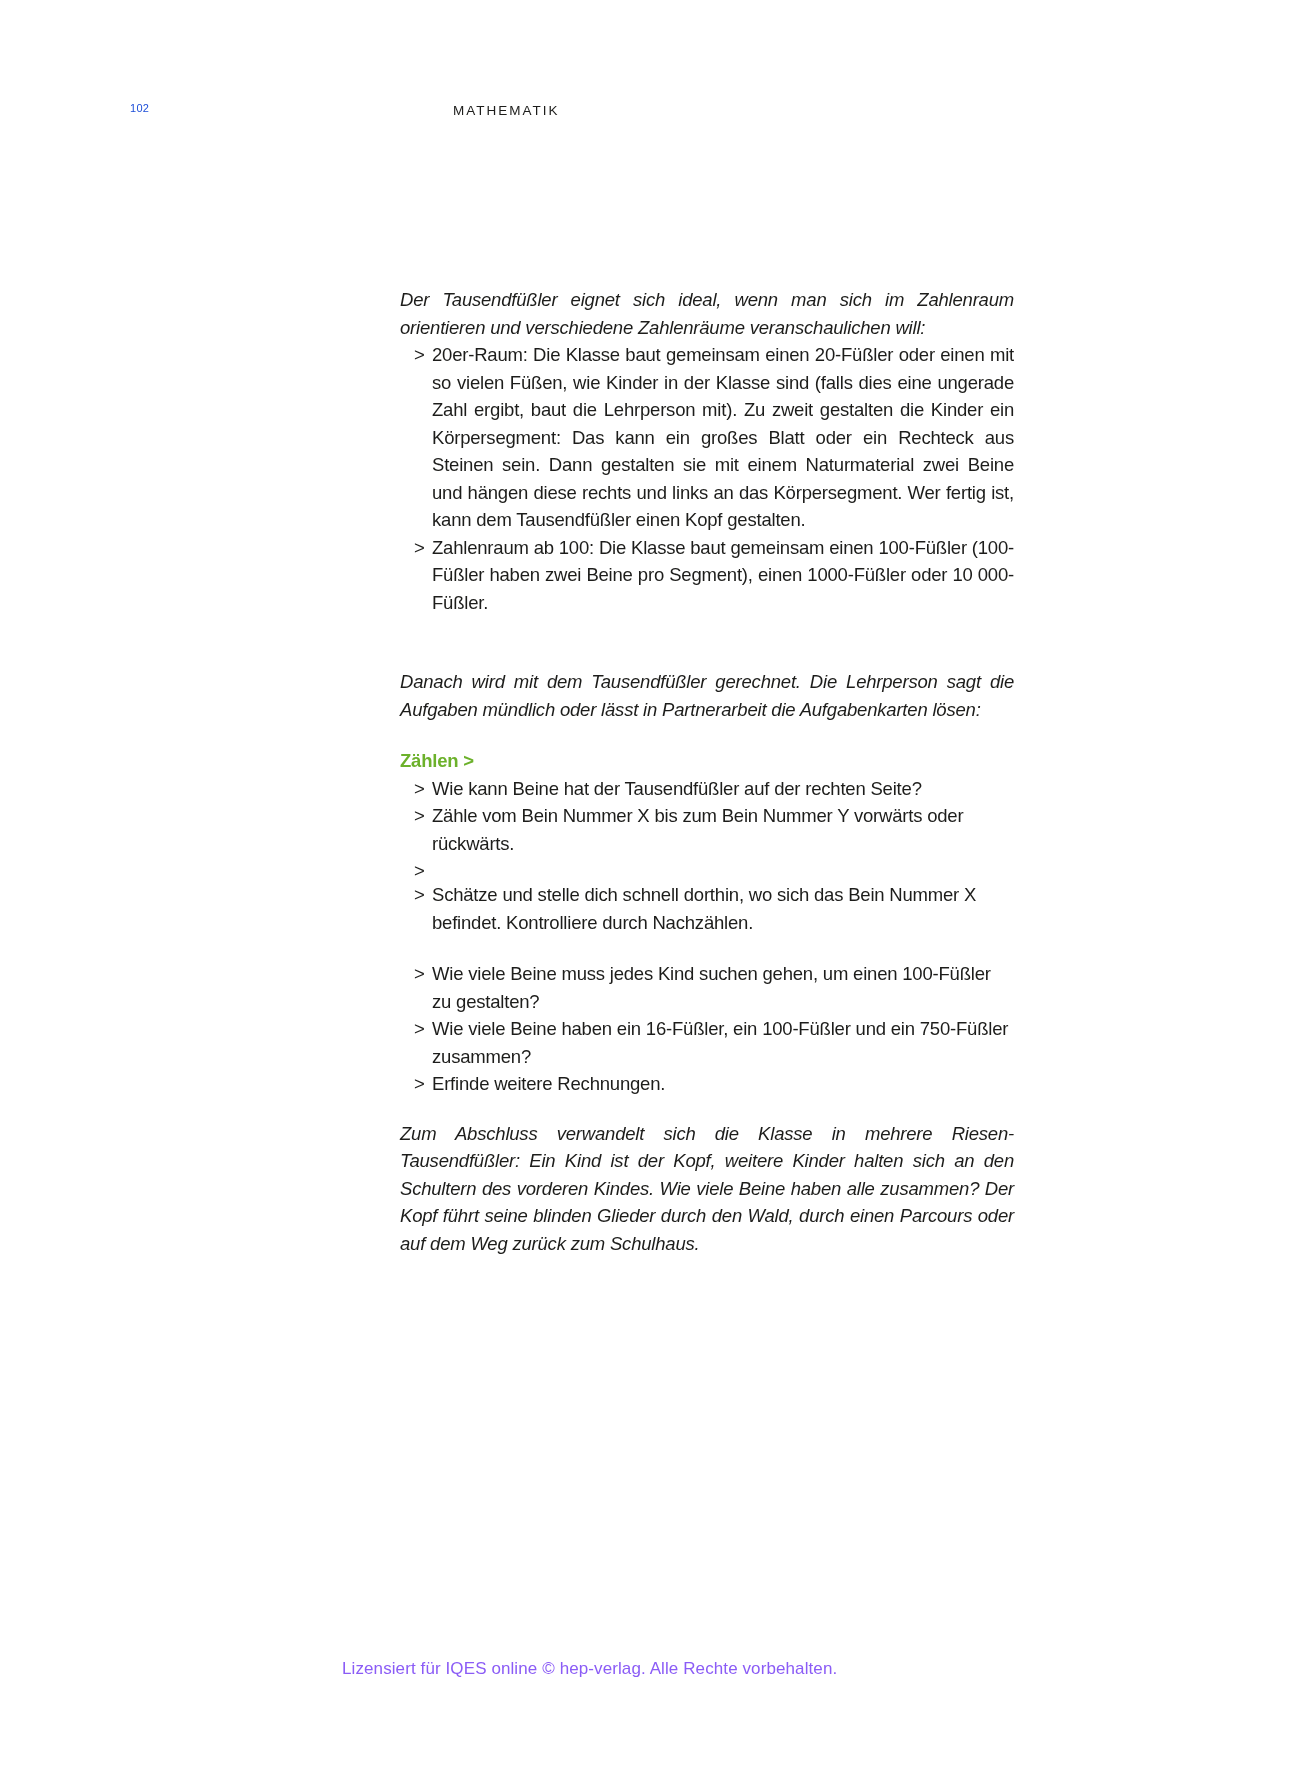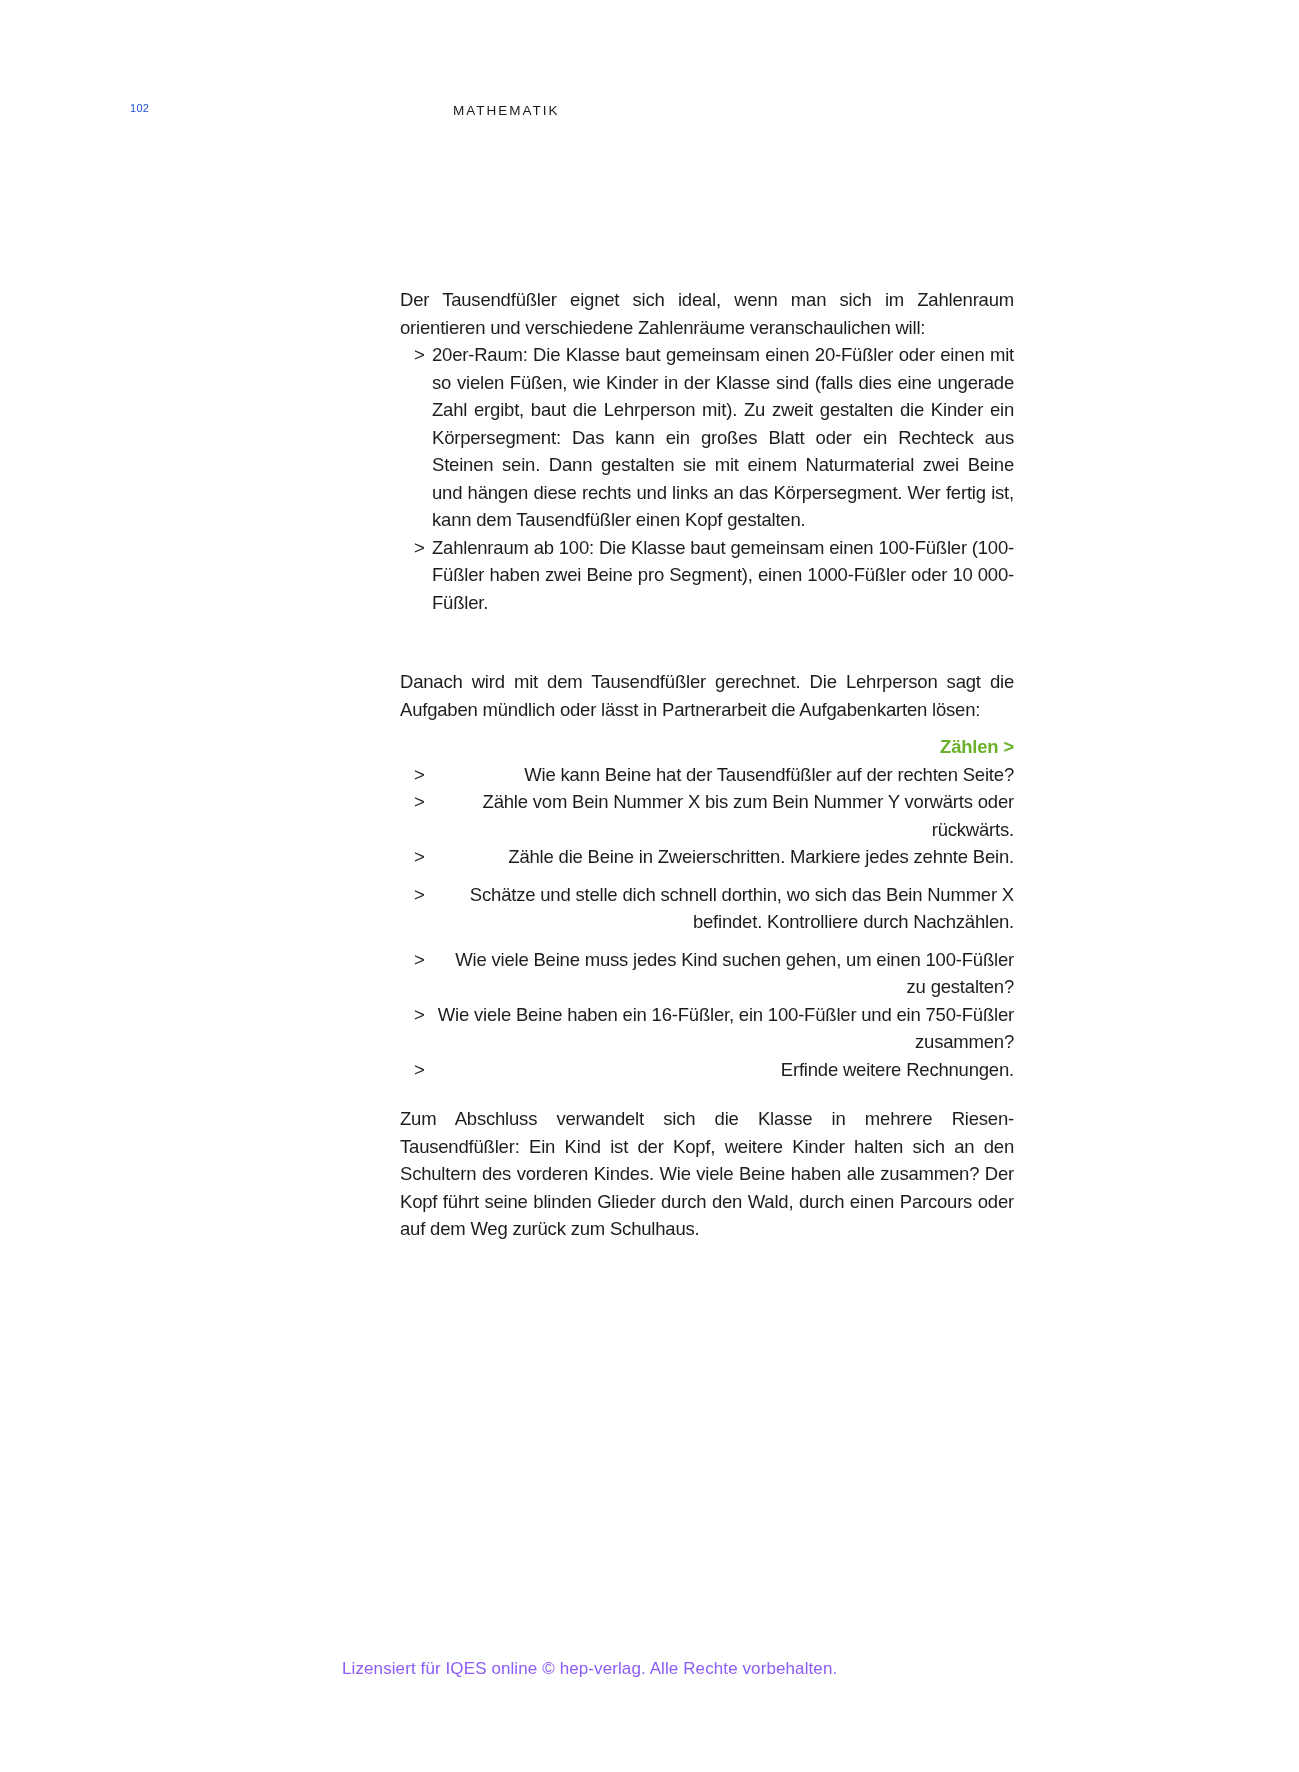--- a/index.html
+++ b/index.html
@@ -42,20 +42,21 @@
     top: 286px;
     width: 614px;
     font-size: 18.5px;
     line-height: 27.5px;
     letter-spacing: -0.2px;
   }
   .content p { margin: 0; }
   p.justified {
     text-align: justify;
     hyphens: auto;
+    font-style: italic;
     -webkit-hyphens: auto;
   }
   .para-danach { margin-top: 52px !important; }
   .closing     { margin-top: 22px !important; }
 
   ul.blist {
     list-style: none;
     margin: 0;
     padding: 0;
   }
@@ -68,21 +69,21 @@
     left: 14px;
     top: 0;
   }
   ul.blist.justified li .li-text-wrap {
     display: block;
     text-align: justify;
     hyphens: auto;
     -webkit-hyphens: auto;
   }
 
-  section.task-section { margin-top: 10px; text-align: right; }
+  section.task-section { margin-top: 24px; }
   section.task-section h3 {
     margin: 0;
     font-size: 18.5px;
     line-height: 27.5px;
     font-weight: 700;
     color: #6cb12b;
   }
 
   
   .license-note {
@@ -126,21 +127,20 @@
       <li>
         <span class="marker">&gt;</span>
         <span>Wie kann Beine hat der Tausendfüßler auf der rechten Seite?</span>
       </li>
       <li>
         <span class="marker">&gt;</span>
         <span>Zähle vom Bein Nummer X bis zum Bein Nummer Y vorwärts oder rückwärts.</span>
       </li>
       <li>
         <span class="marker">&gt;</span>
-        <span>Zähle die Beine in Zweierschritten. Markiere jedes zehnte Bein.</span>
       </li>
     </ul>
   </section>
 
   <section class="task-section">
     <ul class="blist">
       <li>
         <span class="marker">&gt;</span>
         <span>Schätze und stelle dich schnell dorthin, wo sich das Bein Nummer X befindet. Kontrolliere durch Nachzählen.</span>
       </li>

